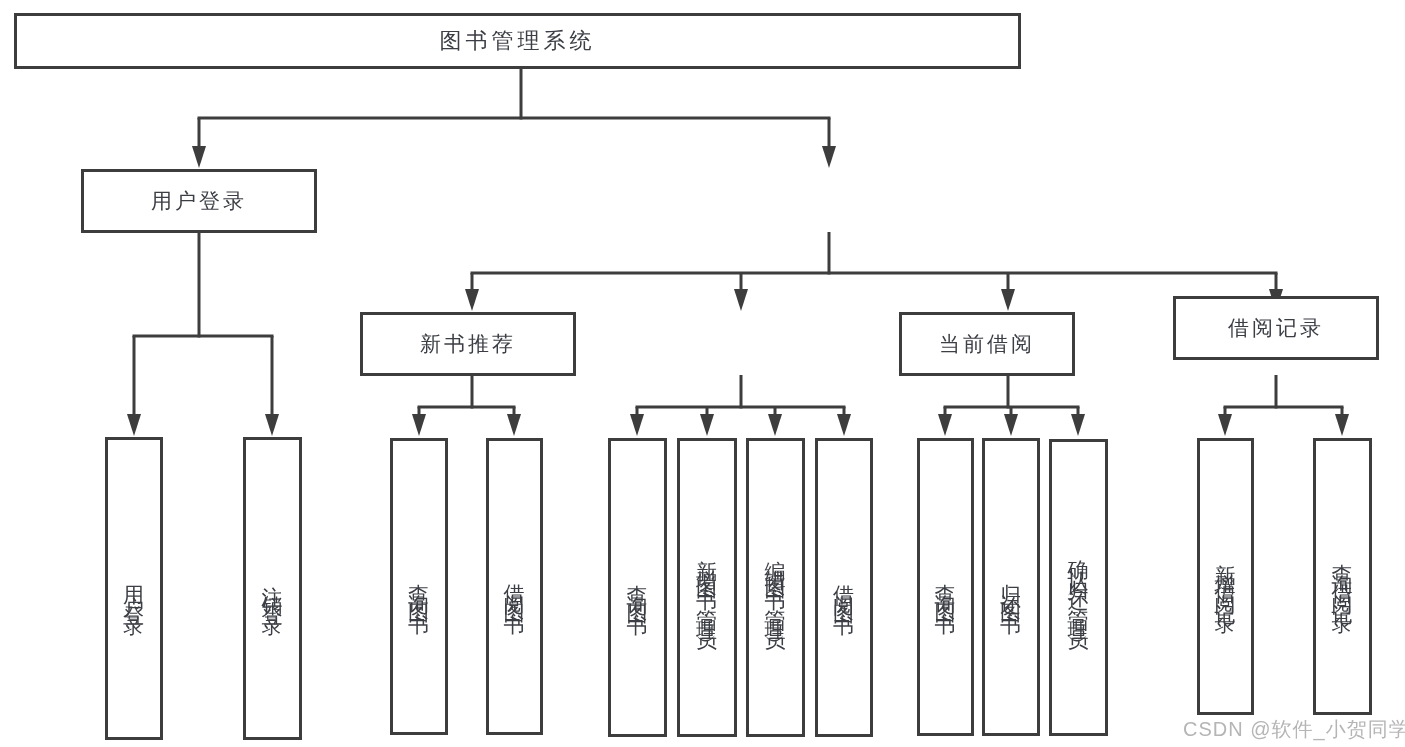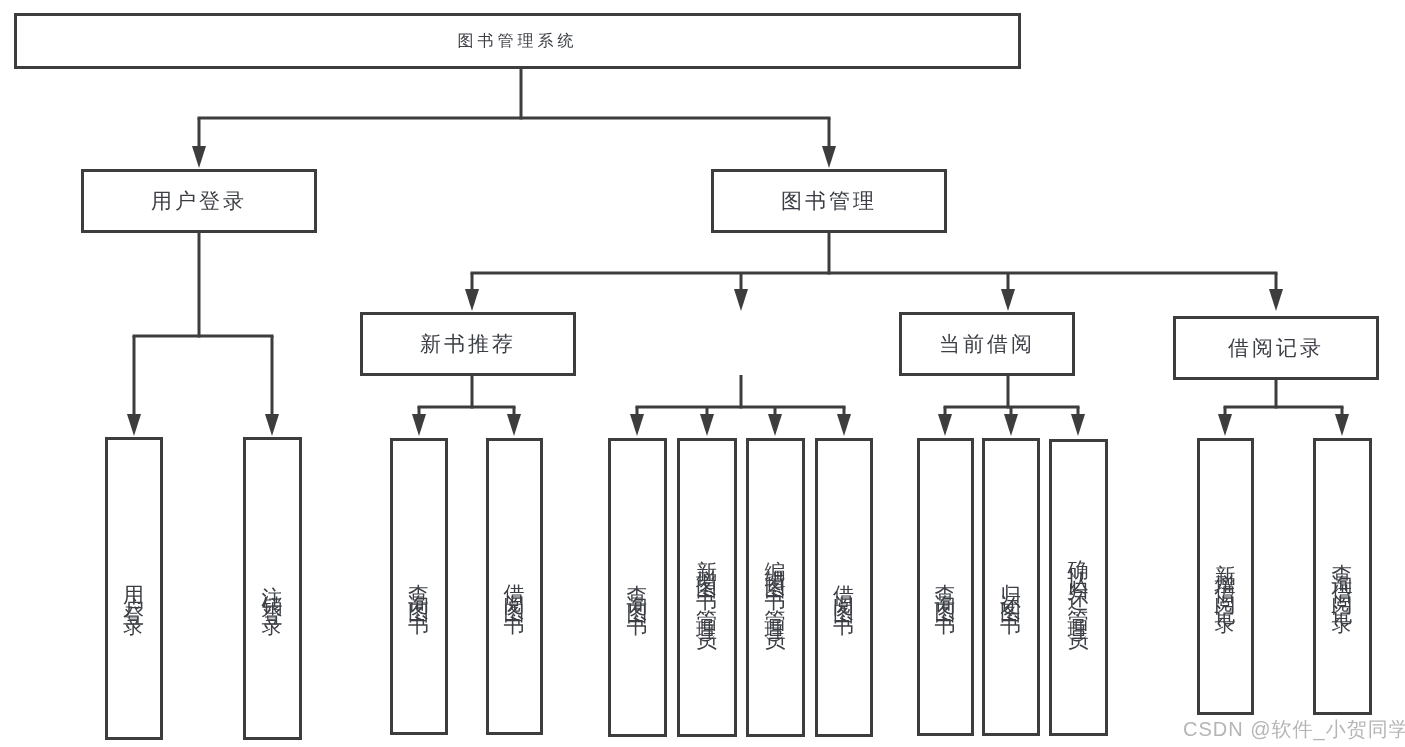--- a/index.html
+++ b/index.html
@@ -13,21 +13,21 @@
   .connectors polygon{fill:var(--line,#3d3d3d);}
   .box{
     position:absolute;box-sizing:border-box;
     border:3px solid var(--line,#3d3d3d);background:#ffffff;
     display:flex;align-items:center;justify-content:center;
   }
   .hlabel{
     font-size:21px;letter-spacing:3px;color:var(--text,#3b3e44);
     white-space:nowrap;
   }
-  .root .hlabel{font-size:16px;letter-spacing:4px;}
+  .root .hlabel{font-size:22px;letter-spacing:4px;}
   .vlabel{
     writing-mode:vertical-rl;text-orientation:mixed;
     font-size:21px;letter-spacing:10px;line-height:1;
     color:var(--text,#3b3e44);
   }
   .watermark{
     position:absolute;left:1183px;top:716px;z-index:5;
     font-size:20px;letter-spacing:1px;white-space:nowrap;
     color:var(--watermark,#b5b5b5);
   }
@@ -101,31 +101,28 @@
     </g>
   </svg>
 
   <div class="box root" style="left:14px;top:13px;width:1007px;height:56px">
     <span class="hlabel">图书管理系统</span>
   </div>
 
   <div class="box" style="left:81px;top:169px;width:236px;height:64px">
     <span class="hlabel">用户登录</span>
   </div>
-  <div class="box" style="left:711px;top:169px;width:236px;height:64px">
-    <span class="hlabel">图书管理</span>
-  </div>
 
   <div class="box" style="left:360px;top:312px;width:216px;height:64px">
     <span class="hlabel">新书推荐</span>
   </div>
   <div class="box" style="left:899px;top:312px;width:176px;height:64px">
     <span class="hlabel">当前借阅</span>
   </div>
-  <div class="box" style="left:1173px;top:316px;width:206px;height:64px">
+  <div class="box" style="left:1173px;top:296px;width:206px;height:64px">
     <span class="hlabel">借阅记录</span>
   </div>
 
   <div class="box" style="left:105px;top:437px;width:58px;height:303px">
     <span class="vlabel">用户登录</span>
   </div>
   <div class="box" style="left:243px;top:437px;width:59px;height:303px">
     <span class="vlabel">注销登录</span>
   </div>
 

